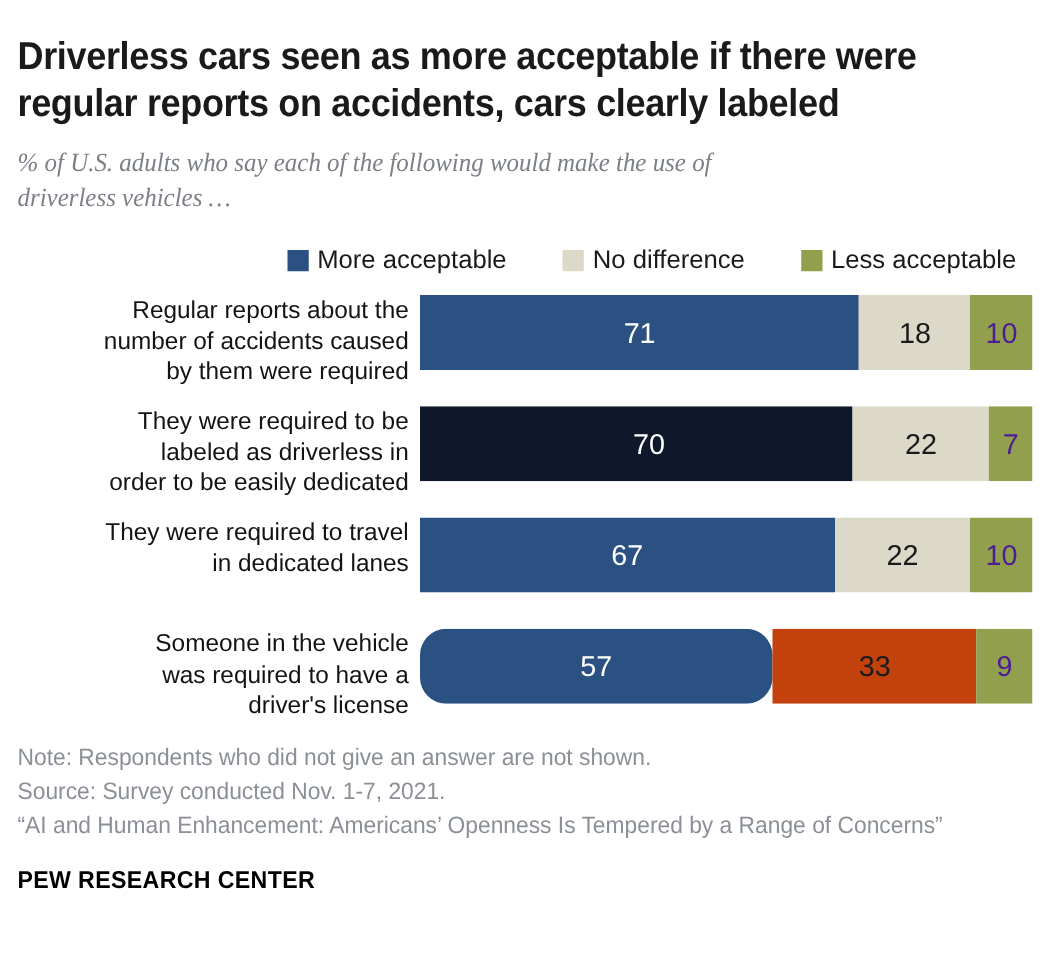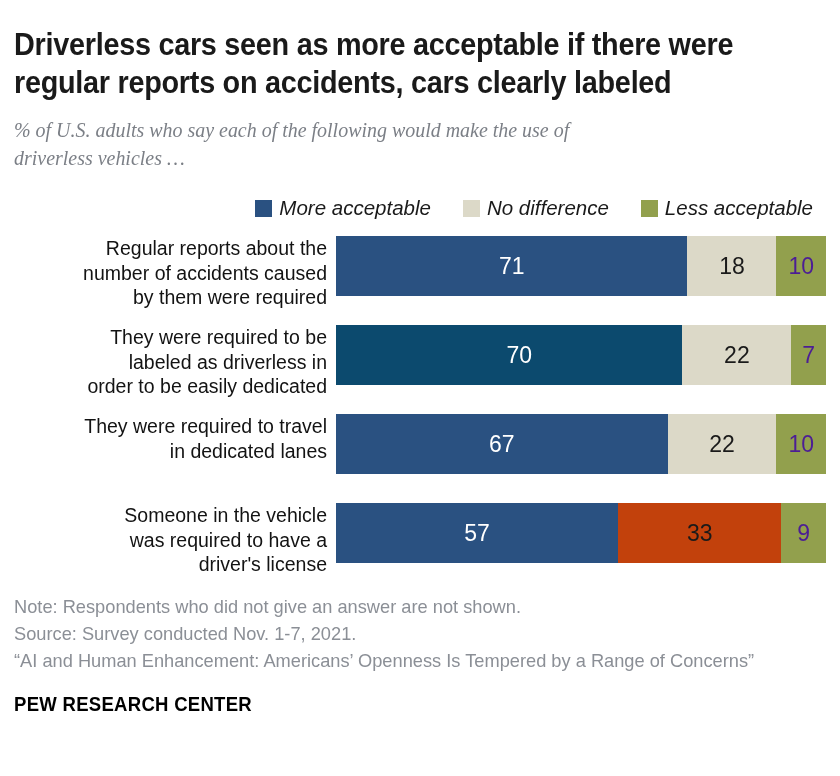--- a/index.html
+++ b/index.html
@@ -49,24 +49,23 @@
     transform: scaleX(0.95);
     transform-origin: left top;
     white-space: pre-line;
   }
 
   
   .legend {
     display: flex;
     align-items: center;
     justify-content: flex-end;
-    gap: 32px;
+    gap: 45px;
     margin-top: 26px;
     padding-right: 13px;
-    font-style: italic;
   }
   .legend-item {
     display: flex;
     align-items: center;
     gap: 7px;
   }
   .legend-swatch {
     width: 17px;
     height: 17px;
     flex: 0 0 auto;
@@ -183,40 +182,40 @@
           <div class="seg seg-more" style="background: rgb(42, 81, 129); flex: 0 0 71.7172%;">71</div>
           <div class="seg seg-no" style="background: rgb(220, 217, 200); flex: 0 0 18.1818%;">18</div>
           <div class="seg seg-less" style="background: rgb(146, 160, 77); flex: 0 0 10.101%;">10</div>
         </div>
       </div>
       <div class="row">
         <div class="row-label">They were required to be
 labeled as driverless in
 order to be easily dedicated</div>
         <div class="bar-track">
-          <div class="seg seg-more" style="background: #0c4a6e; flex: 0 0 70.7071%; padding-left: 20px;">70</div>
+          <div class="seg seg-more" style="background: #0f172a; flex: 0 0 70.7071%; padding-left: 20px;">70</div>
           <div class="seg seg-no" style="background: rgb(220, 217, 200); flex: 0 0 22.2222%;">22</div>
           <div class="seg seg-less" style="background: rgb(146, 160, 77); flex: 0 0 7.07071%;">7</div>
         </div>
       </div>
       <div class="row">
         <div class="row-label">They were required to travel
 in dedicated lanes</div>
         <div class="bar-track">
           <div class="seg seg-more" style="background: rgb(42, 81, 129); flex: 0 0 67.6768%;">67</div>
           <div class="seg seg-no" style="background: rgb(220, 217, 200); flex: 0 0 22.2222%;">22</div>
           <div class="seg seg-less" style="background: rgb(146, 160, 77); flex: 0 0 10.101%;">10</div>
         </div>
       </div>
       <div class="row">
         <div class="row-label">Someone in the vehicle
 was required to have a
 driver's license</div>
         <div class="bar-track">
-          <div class="seg seg-more" style="background: rgb(42, 81, 129); flex: 0 0 57.5758%;">57</div>
+          <div class="seg seg-more" style="background: rgb(42, 81, 129); flex: 0 0 57.5758%; border-radius: 21px;">57</div>
           <div class="seg seg-no" style="background: #c2410c; flex: 0 0 33.3333%;">33</div>
           <div class="seg seg-less" style="background: rgb(146, 160, 77); flex: 0 0 9.09091%;">9</div>
         </div>
       </div>
     </div>
 
   <div class="footer">
     <div class="note-line">Note: Respondents who did not give an answer are not shown.</div>
     <div class="note-line">Source: Survey conducted Nov. 1-7, 2021.</div>
     <div class="note-line">“AI and Human Enhancement: Americans’ Openness Is Tempered by a Range of Concerns”</div>

